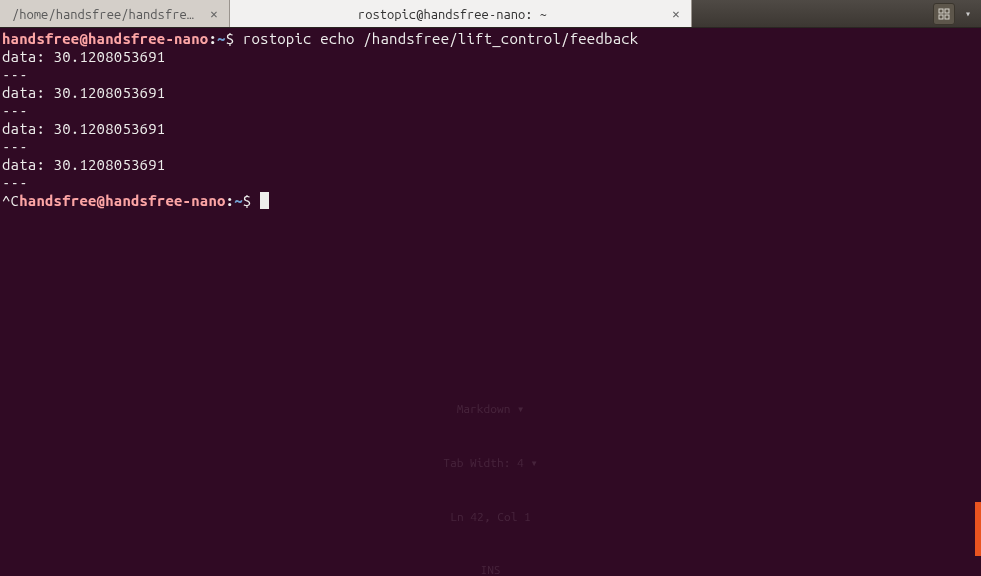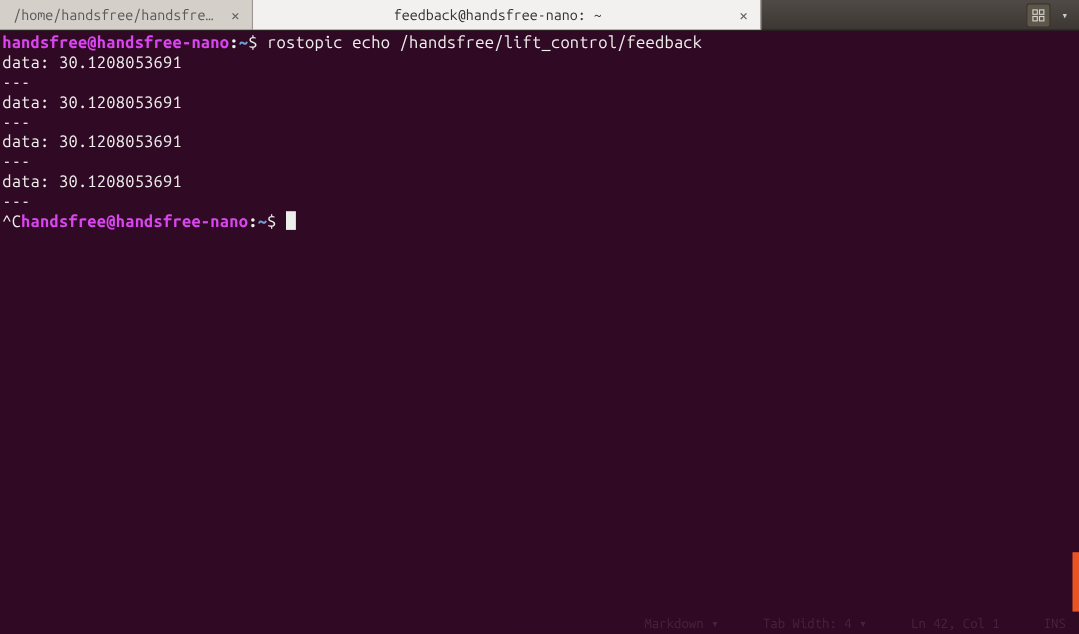--- a/index.html
+++ b/index.html
@@ -96,21 +96,21 @@
       font-size: 10px;
     }
     .terminal {
       padding: 2px 2px;
       color: #eeeeec;
       line-height: 1.2;
       white-space: pre;
       font-size: 15px;
       letter-spacing: 0.2px;
     }
-    .prompt-user { color: #d946ef; font-weight: bold; }
+    .prompt-user { color: #fca5a5; font-weight: bold; }
     .prompt-colon { color: #eeeeec; font-weight: bold; }
     .prompt-path { color: #729fcf; font-weight: bold; }
     .prompt-dollar { color: #eeeeec; }
     .cursor {
       display: inline-block;
       width: 9px;
       height: 17px;
       background: #eeeeec;
       vertical-align: text-bottom;
     }
@@ -122,20 +122,21 @@
       left: 0;
       right: 0;
       height: 18px;
       color: rgba(200,180,190,0.25);
       font-size: 12px;
       display: flex;
       align-items: center;
       padding: 0 12px;
       justify-content: flex-end;
       gap: 40px;
+      flex-direction: column;
     }
     .statusbar .item { opacity: 0.6; }
     .side-indicator {
       position: absolute;
       right: 0;
       bottom: 20px;
       width: 6px;
       height: 54px;
       background: #e95420;
     }
@@ -143,21 +144,21 @@
 </head>
 <body>
 
 <div class="titlebar">
   <div class="tabs">
     <div class="tab inactive">
       <span class="tab-label">/home/handsfree/handsfree/handsfree_ros_ws/src/handsfr...</span>
       <span class="tab-close">×</span>
     </div>
     <div class="tab active" style="min-width:462px;max-width:462px">
-      <span class="tab-label">feedback@handsfree-nano: ~</span>
+      <span class="tab-label">rostopic@handsfree-nano: ~</span>
       <span class="tab-close">×</span>
     </div>
   </div>
   <div class="titlebar-right">
     <div class="grid-icon">
       <svg width="12" height="12" viewBox="0 0 12 12">
           <rect x="1" y="1" width="4" height="4" fill="none" stroke="#d8d4cc" stroke-width="1"></rect>
           <rect x="7" y="1" width="4" height="4" fill="none" stroke="#d8d4cc" stroke-width="1"></rect>
           <rect x="1" y="7" width="4" height="4" fill="none" stroke="#d8d4cc" stroke-width="1"></rect>
           <rect x="7" y="7" width="4" height="4" fill="none" stroke="#d8d4cc" stroke-width="1"></rect>

